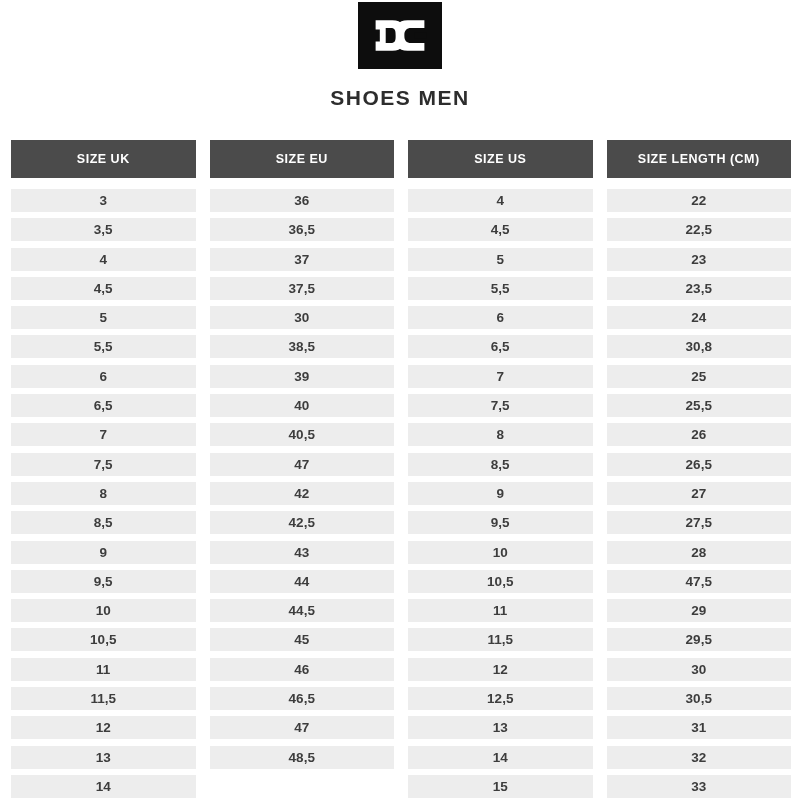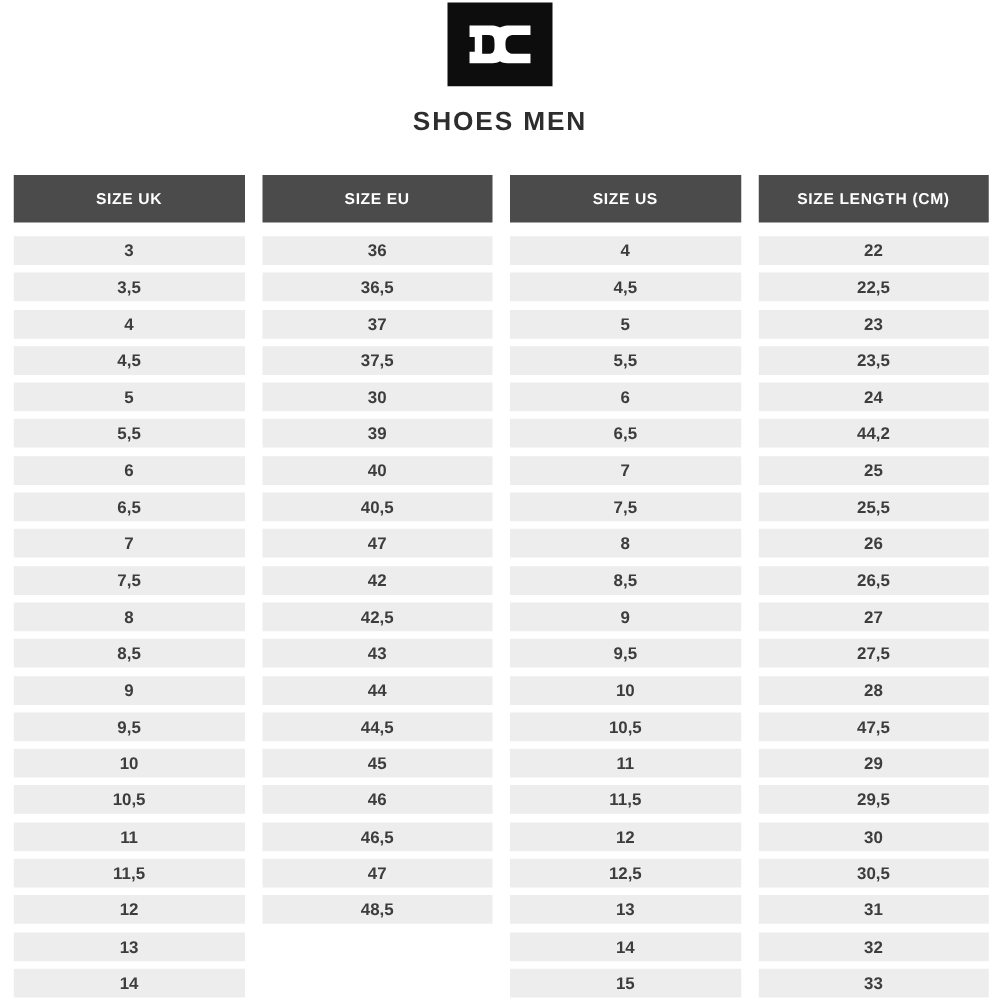--- a/index.html
+++ b/index.html
@@ -110,20 +110,21 @@
         </div>
       </div>
       <div class="col">
         <div class="col-header">SIZE EU</div>
         <div class="col-body">
           <div class="cell">36</div>
           <div class="cell">36,5</div>
           <div class="cell">37</div>
           <div class="cell">37,5</div>
           <div class="cell">30</div>
+          <div class="cell">38,5</div>
           <div class="cell">39</div>
           <div class="cell">40</div>
           <div class="cell">40,5</div>
           <div class="cell">47</div>
           <div class="cell">42</div>
           <div class="cell">42,5</div>
           <div class="cell">43</div>
           <div class="cell">44</div>
           <div class="cell">44,5</div>
           <div class="cell">45</div>
@@ -160,21 +161,21 @@
         </div>
       </div>
       <div class="col">
         <div class="col-header">SIZE LENGTH (CM)</div>
         <div class="col-body">
           <div class="cell">22</div>
           <div class="cell">22,5</div>
           <div class="cell">23</div>
           <div class="cell">23,5</div>
           <div class="cell">24</div>
-          <div class="cell">44,2</div>
+          <div class="cell">30,8</div>
           <div class="cell">25</div>
           <div class="cell">25,5</div>
           <div class="cell">26</div>
           <div class="cell">26,5</div>
           <div class="cell">27</div>
           <div class="cell">27,5</div>
           <div class="cell">28</div>
           <div class="cell">47,5</div>
           <div class="cell">29</div>
           <div class="cell">29,5</div>

